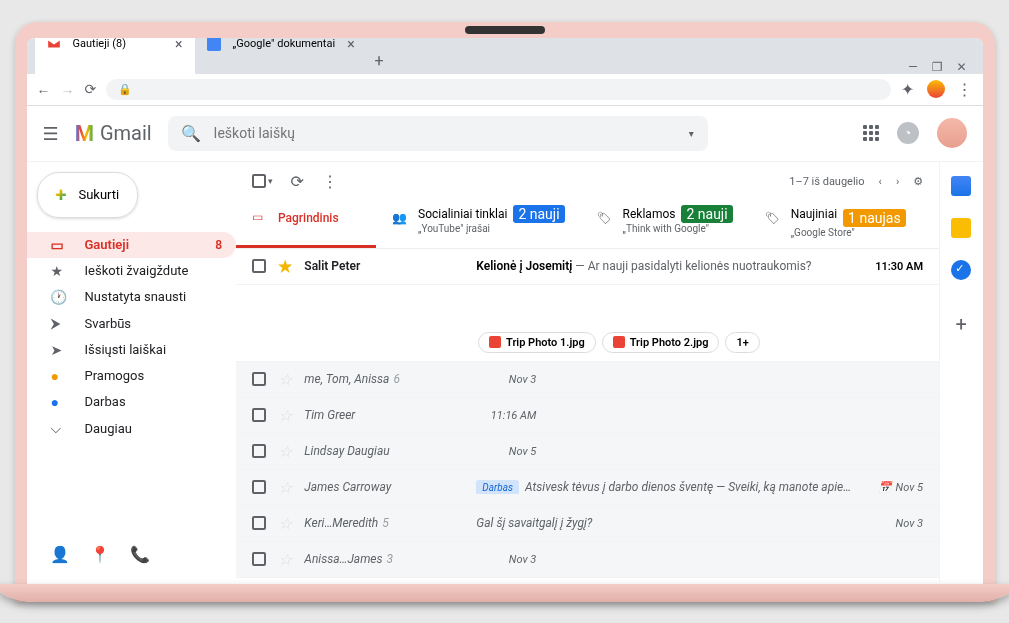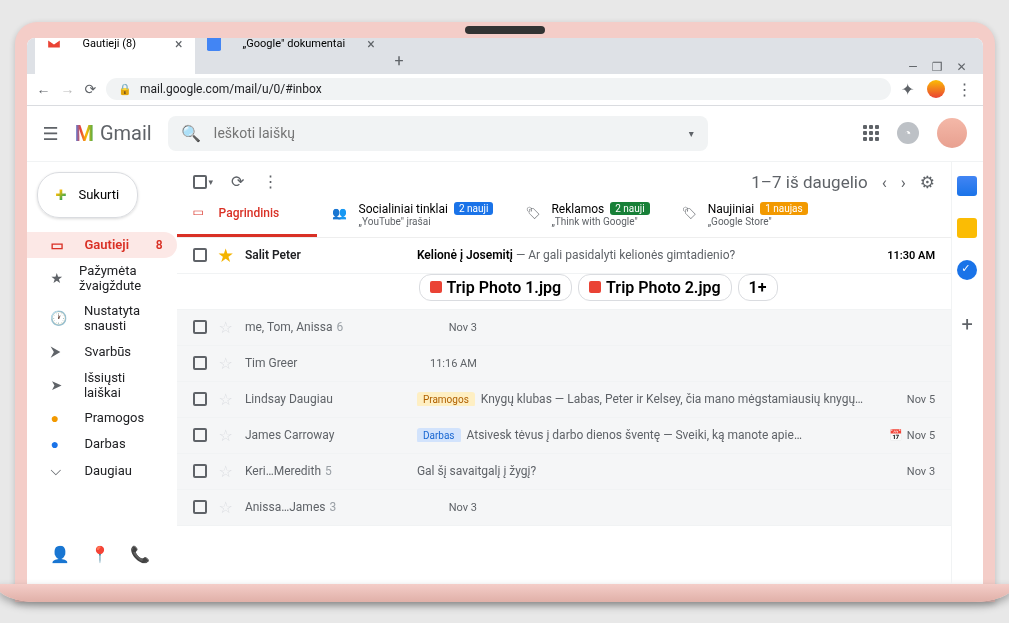--- a/index.html
+++ b/index.html
@@ -3,21 +3,21 @@
 <meta charset="utf-8">
 <style>
 * { margin: 0; padding: 0; box-sizing: border-box; font-family: 'Roboto', Arial, sans-serif; }
 body { background: #e8e8e8; display: flex; justify-content: center; align-items: center; height: 623px; width: 1009px; overflow: hidden; }
 .laptop { width: 980px; background: #f4cdc8; border-radius: 22px 22px 0 0; padding: 12px 12px 0 12px; box-shadow: 0 2px 6px rgba(0,0,0,0.2); }
 .screen { background: #fff; border-radius: 8px 8px 0 0; overflow: hidden; height: 546px; display: flex; flex-direction: column; }
 .notch { width: 80px; height: 8px; background: #333; border-radius: 4px; margin: -8px auto 4px; position: relative; z-index: 10; }
 
 
 .browser-tabs { background: #dee1e6; display: flex; align-items: flex-end; padding: 6px 8px 0; height: 36px; }
-.tab { background: #fff; border-radius: 8px 8px 0 0; padding: 22px 12px; font-size: 11px; display: flex; align-items: center; gap: 22px; min-width: 160px; position: relative; }
+.tab { background: #fff; border-radius: 8px 8px 0 0; padding: 22px 12px; font-size: 11px; display: flex; align-items: center; gap: 12px; min-width: 160px; position: relative; }
 .tab.inactive { background: transparent; }
 .tab-close { color: #5f6368; font-size: 14px; margin-left: auto; cursor: pointer; }
 .tab-icon { width: 14px; height: 14px; }
 .new-tab { padding: 4px 8px; color: #5f6368; cursor: pointer; }
 .window-controls { margin-left: auto; display: flex; gap: 14px; padding-right: 8px; color: #5f6368; font-size: 12px; }
 
 .addr-bar { background: #fff; border-bottom: 1px solid #dadce0; display: flex; align-items: center; padding: 4px 10px; gap: 10px; height: 32px; }
 .nav-btn { color: #5f6368; font-size: 14px; cursor: pointer; }
 .nav-btn.disabled { color: #bbb; }
 .url-field { flex: 1; background: #f1f3f4; border-radius: 14px; padding: 4px 12px; display: flex; align-items: center; gap: 8px; font-size: 12px; color: #202124; }
@@ -50,51 +50,51 @@
 .nav-item .icon { width: 18px; color: #5f6368; font-size: 14px; }
 .nav-item.active .icon { color: #d93025; }
 .nav-item .count { margin-left: auto; font-size: 12px; }
 .sidebar-footer { margin-top: auto; display: flex; gap: 20px; padding: 10px 24px; color: #5f6368; font-size: 16px; }
 
 
 .content { flex: 1; display: flex; flex-direction: column; }
 .toolbar { display: flex; align-items: center; padding: 10px 16px; gap: 18px; color: #5f6368; }
 .checkbox-drop { display: flex; align-items: center; gap: 2px; }
 .cb { width: 14px; height: 14px; border: 2px solid #5f6368; border-radius: 2px; }
-.toolbar-right { margin-left: auto; display: flex; align-items: center; gap: 14px; font-size: 17px; }
+.toolbar-right { margin-left: auto; display: flex; align-items: center; gap: 14px; font-size: 11px; }
 
 .category-tabs { display: flex; border-bottom: 1px solid #eee; }
 .cat-tab { padding: 0 16px 10px; display: flex; align-items: center; gap: 10px; font-size: 12px; cursor: pointer; min-width: 140px; }
 .cat-tab.active { color: #d93025; border-bottom: 3px solid #d93025; font-weight: 500; }
 .cat-icon { width: 16px; height: 16px; color: #5f6368; }
 .cat-tab.active .cat-icon { color: #d93025; }
 .cat-text { display: flex; flex-direction: column; }
 .cat-title { display: flex; align-items: center; gap: 6px; }
-.badge { font-size: 10px; padding: 1px 5px; border-radius: 3px; color: #fff; }
+.badge { font-size: 14px; padding: 1px 5px; border-radius: 3px; color: #fff; }
 .badge.blue { background: #1a73e8; }
 .badge.green { background: #188038; }
-.badge.orange { background: #f29900; }
+.badge.orange { background: #f29900; margin-top: 8px; }
 .cat-sub { font-size: 10px; color: #5f6368; }
 
 .email-list { flex: 1; overflow-y: auto; }
 .email-row { display: flex; align-items: center; padding: 8px 16px; border-bottom: 1px solid #f1f3f4; font-size: 12px; cursor: pointer; gap: 12px; }
 .email-row.unread { font-weight: 600; background: #fff; }
-.email-row.read { background: #f5f6f7; color: #5f6368; font-weight: 400; }
+.email-row.read { background: #f5f6f7; color: #5f6368; font-weight: 400; font-style: italic; }
 .star { color: #dadce0; font-size: 16px; }
 .star.filled { color: #f4b400; }
 .sender { width: 160px; white-space: nowrap; overflow: hidden; text-overflow: ellipsis; color: #202124;}
 .email-row.read .sender { color: #5f6368; }
 .sender-count { color: #9aa0a6; font-weight: normal; margin-left: 4px; }
 .subject-area { flex: 1; white-space: nowrap; overflow: hidden; text-overflow: ellipsis; }
 .label-chip { font-size: 10px; padding: 2px 6px; border-radius: 3px; margin-right: 6px; font-weight: normal; }
 .label-chip.darbas { background: #d2e3fc; color: #1967d2; }
 .label-chip.pramogos { background: #feefc3; color: #b06000; }
 .preview { color: #5f6368; font-weight: normal; }
 .date { width: 60px; text-align: right; font-size: 11px; }
-.attach-chip { border: 1px solid #dadce0; border-radius: 12px; padding: 3px 10px; font-size: 16px; display: flex; align-items: center; gap: 5px; background: #fff; }
+.attach-chip { border: 1px solid #dadce0; border-radius: 12px; padding: 3px 10px; font-size: 11px; display: flex; align-items: center; gap: 5px; background: #fff; margin-top: 47px; }
 .attach-img { width: 12px; height: 12px; background: #ea4335; border-radius: 2px; }
 
 .right-panel { width: 48px; border-left: 1px solid #f1f3f4; display: flex; flex-direction: column; align-items: center; padding-top: 14px; gap: 22px; }
 .rp-icon { width: 20px; height: 20px; border-radius: 3px; cursor: pointer; }
 .rp-cal { background: linear-gradient(#4285f4,#1a73e8); }
 .rp-keep { background: #fbbc04; }
 .rp-tasks { background: #1a73e8; border-radius: 50%; position:relative; }
 .rp-tasks::after { content:'✓'; color:#fff; font-size:11px; position:absolute; left:4px; top:2px; }
 .rp-plus { color: #5f6368; font-size: 20px; margin-top: 10px; }
 
@@ -129,21 +129,20 @@
         <span>✕</span>
       </div>
     </div>
 
     <div class="addr-bar">
       <span class="nav-btn">←</span>
       <span class="nav-btn disabled">→</span>
       <span class="nav-btn">⟳</span>
       <div class="url-field">
         <span class="lock">🔒</span>
-        <span>mail.google.com/mail/u/0/#inbox</span>
       </div>
       <div class="ext-icons">
         <span>✦</span>
         <div class="avatar-sm"></div>
         <span>⋮</span>
       </div>
     </div>
 
     <div class="gmail-header">
       <span class="hamburger">☰</span>
@@ -179,21 +178,21 @@
           <span class="plus-icon">+</span>
           <span>Sukurti</span>
         </div>
         <div class="nav-item active">
           <span class="icon">▭</span>
           <span>Gautieji</span>
           <span class="count">8</span>
         </div>
         <div class="nav-item">
             <span class="icon">★</span>
-            <span>Pažymėta žvaigždute</span>
+            <span>Ieškoti žvaigždute</span>
           </div>
         <div class="nav-item">
             <span class="icon">🕐</span>
             <span>Nustatyta snausti</span>
           </div>
         <div class="nav-item">
             <span class="icon">⮞</span>
             <span>Svarbūs</span>
           </div>
         <div class="nav-item">
@@ -270,21 +269,21 @@
               <span class="cat-sub">„Google Store"</span>
             </div>
           </div>
         </div>
 
         <div class="email-list" id="email-list">
             <div class="email-row unread">
     <div class="cb"></div>
     <span class="star filled">★</span>
     <span class="sender">Salit Peter</span>
-    <span class="subject-area"><span>Kelionė į Josemitį</span> <span class="preview">— Ar gali pasidalyti kelionės gimtadienio?</span></span>
+    <span class="subject-area"><span>Kelionė į Josemitį</span> <span class="preview">— Ar nauji pasidalyti kelionės nuotraukomis?</span></span>
     <span class="date">11:30 AM</span>
   </div>
             <div class="email-row unread" style="padding-top: 0px;">
               <div style="width:14px"></div>
               <div style="width:16px"></div>
               <div style="width:160px"></div>
               <div style="display:flex;gap:6px">
                 <span class="attach-chip"><span class="attach-img"></span>Trip Photo 1.jpg</span>
                 <span class="attach-chip"><span class="attach-img"></span>Trip Photo 2.jpg</span>
                 <span class="attach-chip">1+</span>
@@ -299,21 +298,20 @@
             <div class="email-row read">
     <div class="cb"></div>
     <span class="star ">☆</span>
     <span class="sender">Tim Greer</span>
     <span class="date">11:16 AM</span>
   </div>
             <div class="email-row read">
     <div class="cb"></div>
     <span class="star ">☆</span>
     <span class="sender">Lindsay Daugiau</span>
-    <span class="subject-area"><span class="label-chip pramogos">Pramogos</span><span>Knygų klubas</span> <span class="preview">— Labas, Peter ir Kelsey, čia mano mėgstamiausių knygų…</span></span>
     <span class="date">Nov 5</span>
   </div>
             <div class="email-row read">
     <div class="cb"></div>
     <span class="star ">☆</span>
     <span class="sender">James Carroway</span>
     <span class="subject-area"><span class="label-chip darbas">Darbas</span><span>Atsivesk tėvus į darbo dienos šventę</span> <span class="preview">— Sveiki, ką manote apie…</span></span>
     <span class="date"><span style="margin-right:4px">📅</span>Nov 5</span>
   </div>
             <div class="email-row read">

